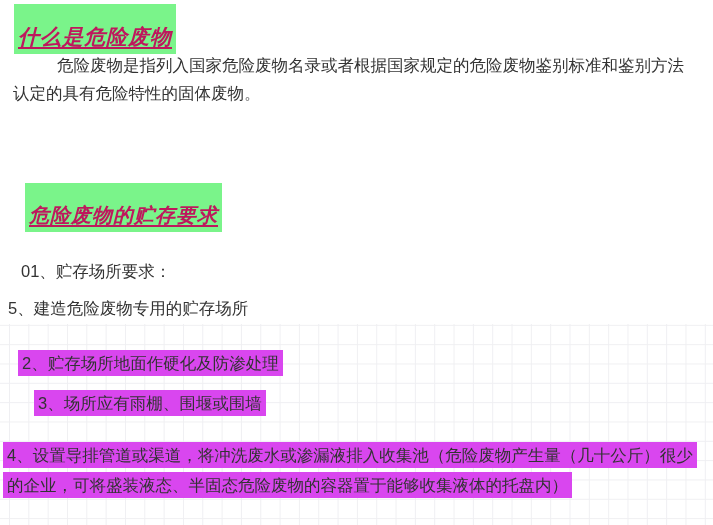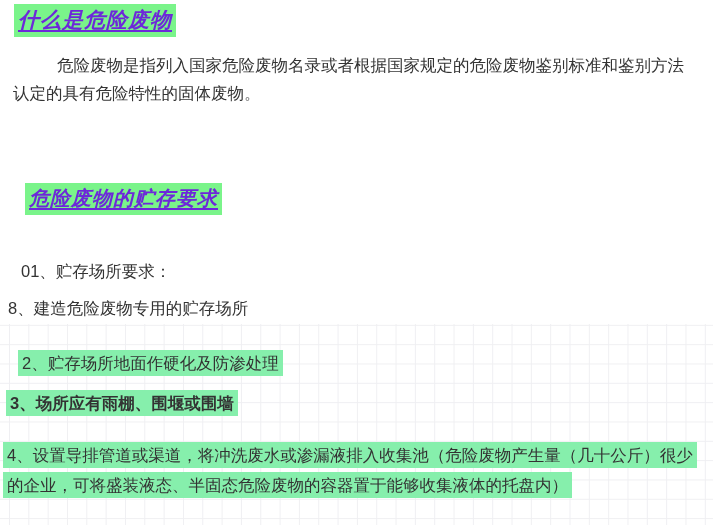--- a/index.html
+++ b/index.html
@@ -25,68 +25,68 @@
     left: 0; top: 0;
     width: 713px; height: 324px;
     background: #ffffff;
   }
 
   .abs { position: absolute; margin: 0; }
 
   .hl-heading {
     display: inline-block;
     background: #7af48a;
-    color: #6d28d9;
+    color: #be185d;
     font-weight: bold;
     font-style: italic;
     text-decoration: underline;
     text-decoration-thickness: 2px;
     text-underline-offset: 3px;
     letter-spacing: 1px;
-    padding: 2px 4px 3px 4px;
+    padding: 19px 4px 3px 4px;
     text-align: right;
   }
   .h1 { top: 4px;   left: 14px; font-size: 21px; }
   .h2 { top: 183px; left: 25px; font-size: 20px; }
 
   .body-text { font-size: 16.5px; color: #333333; }
 
   .intro {
     top: 51px; left: 13px; width: 680px;
     line-height: 28px;
     text-indent: 44px;
   }
 
   .label01 { top: 260px; left: 21px; line-height: 22px; }
   .item1   { top: 297px; left: 8px;  line-height: 22px; }
   .item2   { top: 352px; left: 18px; line-height: 22px; }
-  .item3   { top: 392px; left: 6px; line-height: 22px; font-weight: bold; }
+  .item3   { top: 392px; left: 34px; line-height: 22px; }
   .item4   { top: 440px; left: 3px;  width: 700px; line-height: 30px; }
 
   
   .band {
-    background: #86efac;
+    background: #d946ef;
     padding: 4px 4px;
     -webkit-box-decoration-break: clone;
     box-decoration-break: clone;
     text-align: center;
   }
 </style>
 </head>
 <body>
 
 <div class="top-white"></div>
 
 <h1 class="abs h1"><span class="hl-heading">什么是危险废物</span></h1>
 
 <p class="abs body-text intro">危险废物是指列入国家危险废物名录或者根据国家规定的危险废物鉴别标准和鉴别方法认定的具有危险特性的固体废物。</p>
 
 <h1 class="abs h2"><span class="hl-heading">危险废物的贮存要求</span></h1>
 
 <p class="abs body-text label01">01、贮存场所要求：</p>
 
-<p class="abs body-text item1">8、建造危险废物专用的贮存场所</p>
+<p class="abs body-text item1">5、建造危险废物专用的贮存场所</p>
 
 <p class="abs body-text item2"><span class="band">2、贮存场所地面作硬化及防渗处理</span></p>
 
 <p class="abs body-text item3"><span class="band">3、场所应有雨棚、围堰或围墙</span></p>
 
 <p class="abs body-text item4"><span class="band">4、设置导排管道或渠道，将冲洗废水或渗漏液排入收集池（危险废物产生量（几十公斤）很少的企业，可将盛装液态、半固态危险废物的容器置于能够收集液体的托盘内）</span></p>
 
 </body></html>

